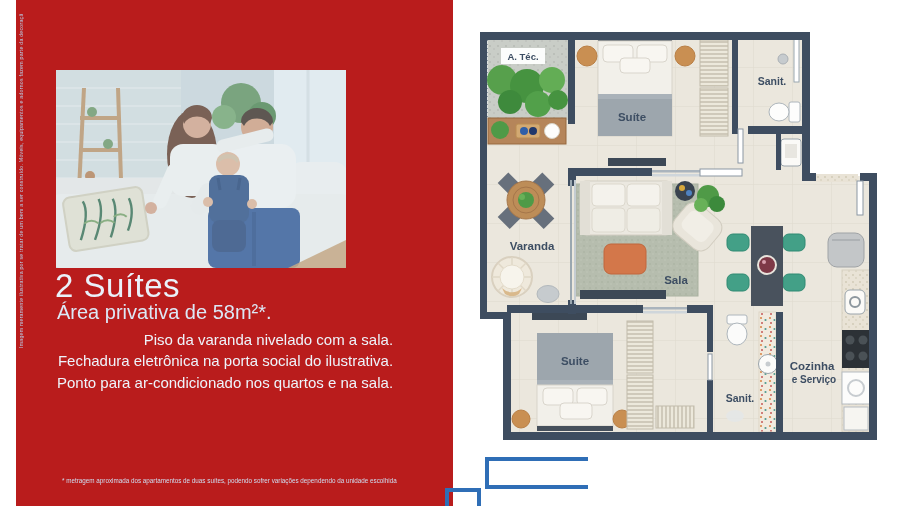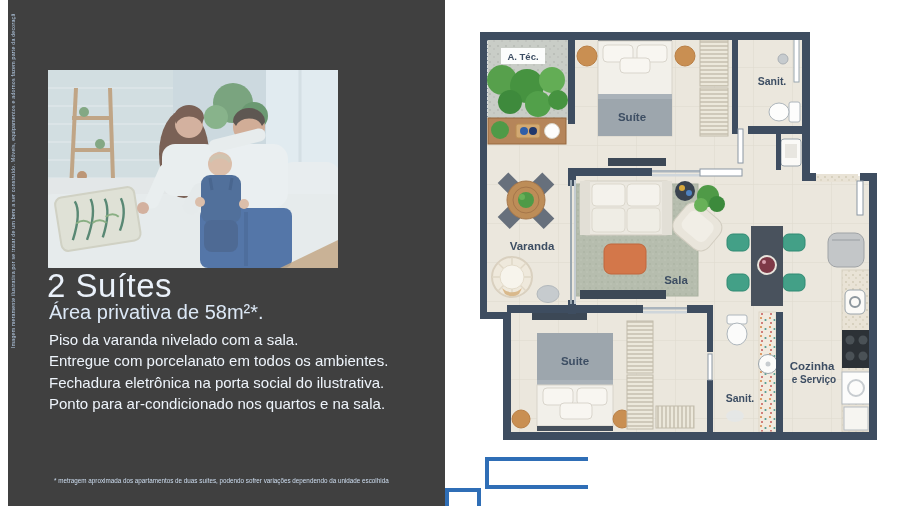--- a/index.html
+++ b/index.html
@@ -1,27 +1,27 @@
 <!DOCTYPE html>
 <html><head>
 <meta charset="utf-8">
 <style>
   html,body{margin:0;padding:0;background:#fff;}
   .stage{position:relative;width:900px;height:506px;overflow:hidden;
          font-family:"Liberation Sans",sans-serif;background:#fff;}
   
-  .panel{position:absolute;left:8px;top:0;width:437px;height:506px;background:#404040;}
+  .panel{position:absolute;left:16px;top:0;width:437px;height:506px;background:#b91c1c;}
   .vtext{position:absolute;left:2px;top:14px;width:11px;height:334px;
          writing-mode:vertical-rl;transform:rotate(180deg);
          font-size:5.2px;letter-spacing:.25px;color:#b9d0ea;white-space:nowrap;overflow:hidden;}
   .photo{position:absolute;left:40px;top:70px;width:290px;height:198px;overflow:hidden;}
   .title{position:absolute;left:39px;top:269px;font-size:33px;font-weight:300;
          color:#eaf1fa;letter-spacing:.5px;line-height:1;}
   .subtitle{position:absolute;left:41px;top:301px;font-size:20px;color:#dce8f6;}
-  .features{position:absolute;left:41px;top:329px;font-size:15px;line-height:1.42;color:#eef4fb;}
+  .features{position:absolute;left:41px;top:329px;font-size:15px;line-height:1.42;color:#eef4fb;text-align:right;}
   .footnote{position:absolute;left:46px;top:477px;width:340px;font-size:6.3px;color:#cfdff2;}
   
   .plan{position:absolute;left:480px;top:28px;width:398px;height:415px;}
   .lbl{font-family:"Liberation Sans",sans-serif;font-weight:bold;fill:#3d4e63;}
   
   .deco-c{position:absolute;left:485px;top:457px;width:99px;height:24px;
           border:4px solid #2f6eb6;border-right:none;}
   .deco-pi{position:absolute;left:445px;top:488px;width:28px;height:18px;
            border:4px solid #2f6eb6;border-bottom:none;}
 </style>
@@ -108,21 +108,20 @@
         </g>
         <path d="M232 198 L290 198 L290 170 Z" fill="#c9a172" opacity=".85"></path>
         <rect x="0" y="0" width="290" height="198" fill="#aecbe4" opacity=".18"></rect>
       </svg>
     </div>
 
     <div class="title">2 Suítes</div>
     <div class="subtitle">Área privativa de 58m²*.</div>
     <div class="features">
       <div>Piso da varanda nivelado com a sala.</div>
-      <div>Entregue com porcelanato em todos os ambientes.</div>
       <div>Fechadura eletrônica na porta social do ilustrativa.</div>
       <div>Ponto para ar-condicionado nos quartos e na sala.</div>
     </div>
     <div class="footnote">* metragem aproximada dos apartamentos de duas suítes, podendo sofrer variações dependendo da unidade escolhida</div>
   </div>
 
   <div class="plan">
     <svg width="398" height="415" viewBox="0 0 398 415">
       <defs>
         <pattern id="tiles" width="39" height="39" patternUnits="userSpaceOnUse">

